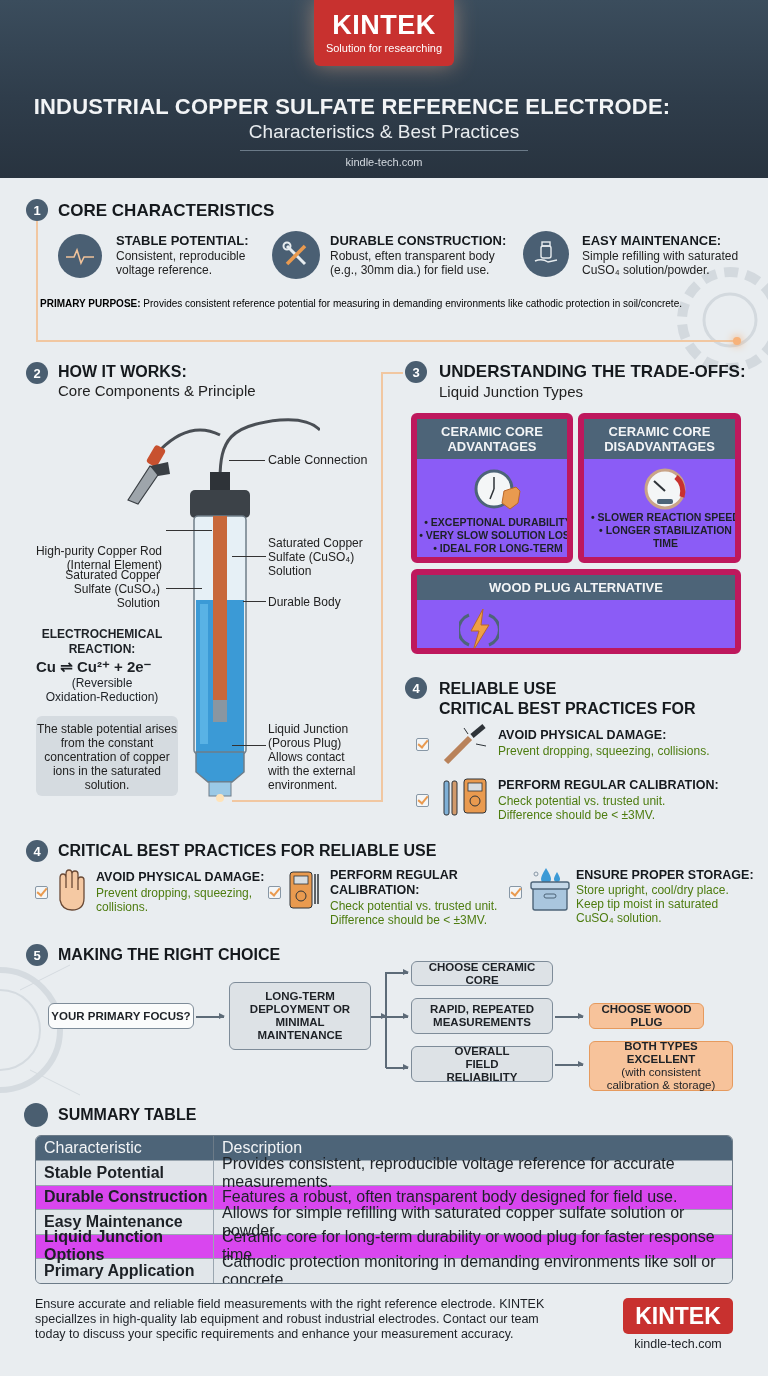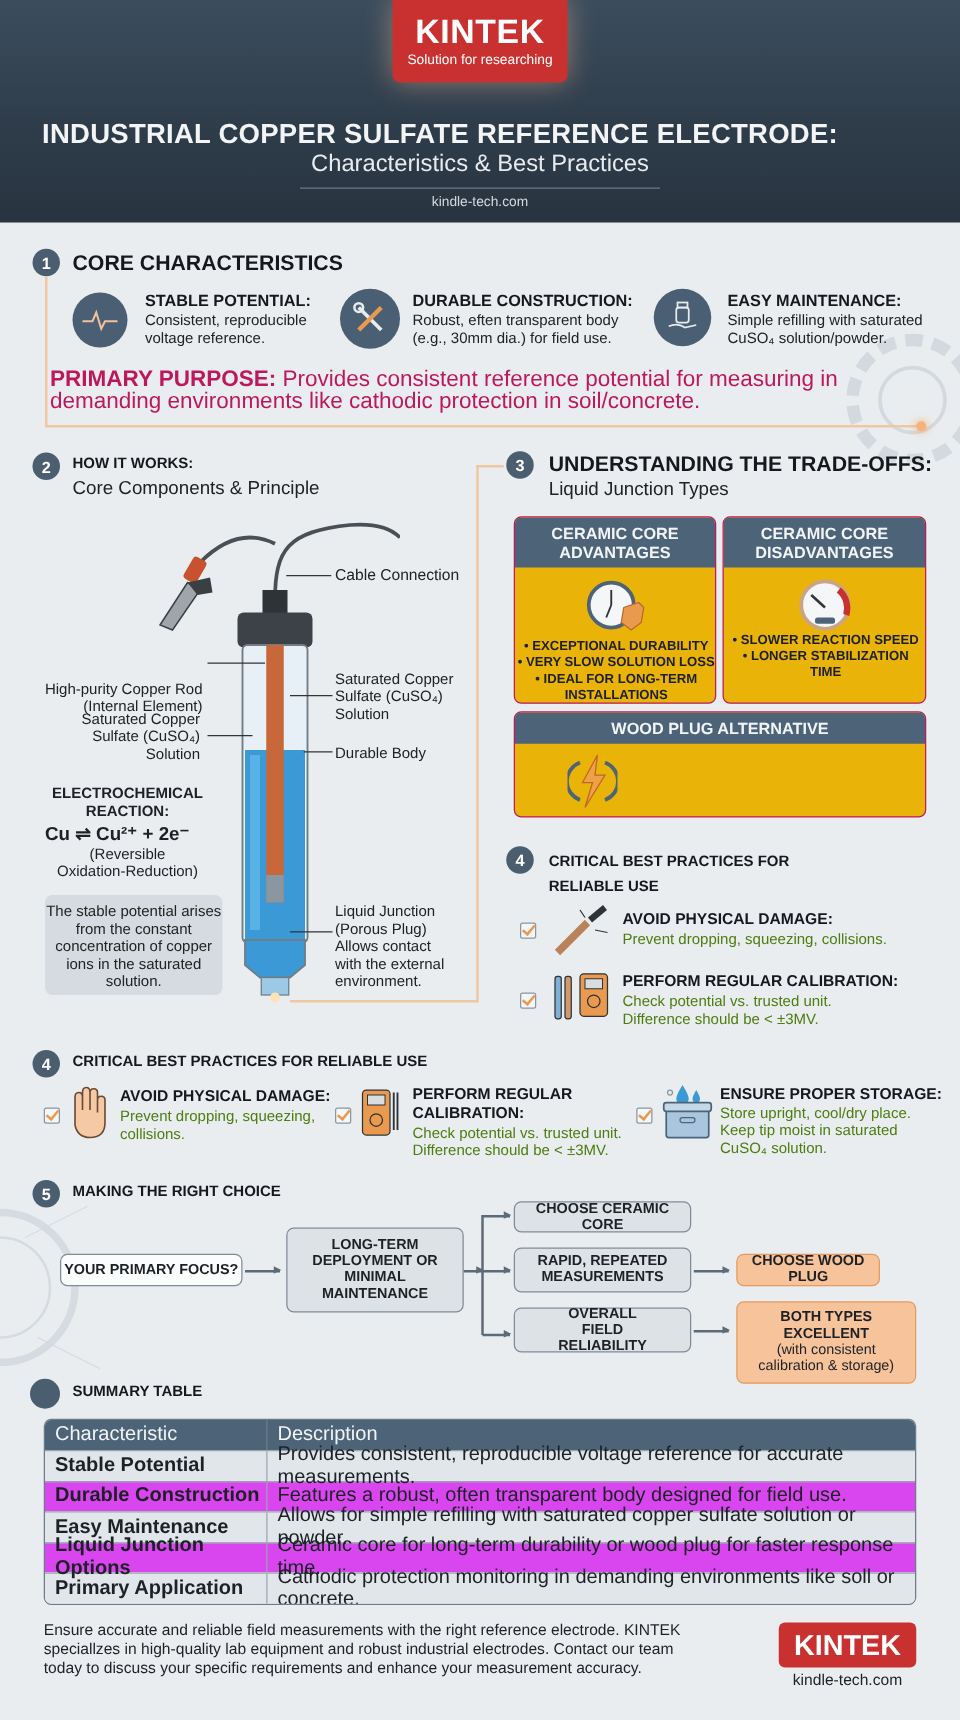--- a/index.html
+++ b/index.html
@@ -35,51 +35,51 @@
   }
   .title-rule { position: absolute; left: 240px; top: 150px; width: 288px; height: 1px; background: #6b7a88; }
   .site-url { position: absolute; left: 0; top: 156px; width: 768px; text-align: center; color: #d4dae0; font-size: 11px; }
 
   
   .badge {
     position: absolute; width: 22px; height: 22px; border-radius: 50%;
     background: #4a5e70; color: #fff; font-weight: bold; font-size: 13px;
     display: flex; align-items: center; justify-content: center;
   }
-  .sec-title { position: absolute; font-weight: bold; font-size: 12px; color: #15191d; }
+  .sec-title { position: absolute; font-weight: bold; font-size: 16px; color: #15191d; }
   .sec-sub { position: absolute; font-size: 15px; color: #222; }
 
   
   .line-orange { position: absolute; background: #f1c7a1; }
 
   
   .char-icon {
     position: absolute; width: 44px; height: 44px; border-radius: 50%;
     background: #4a5f73; display: flex; align-items: center; justify-content: center;
   }
   .char-title { position: absolute; font-weight: bold; font-size: 13px; color: #15191d; }
   .char-desc { position: absolute; font-size: 12px; line-height: 14px; color: #222; }
-  .purpose { position: absolute; left: 40px; top: 295px; width: 660px; font-size: 18px; line-height: 17px; color: #be185d; }
+  .purpose { position: absolute; left: 40px; top: 295px; width: 660px; font-size: 10px; line-height: 17px; color: #000000; }
   .purpose b { font-weight: bold; }
 
   
   .label2 { position: absolute; font-size: 12px; line-height: 14px; color: #222; }
   .leader { position: absolute; height: 1px; background: #333; }
   .reaction-title { position: absolute; left: 36px; top: 627px; width: 132px; text-align: center; font-weight: bold; font-size: 12px; line-height: 15px; }
   .reaction-eq { position: absolute; left: 36px; top: 658px; width: 132px; text-align: left; font-weight: bold; font-size: 15px; }
   .reaction-note { position: absolute; left: 36px; top: 676px; width: 132px; text-align: center; font-size: 12px; line-height: 14px; }
   .callout {
     position: absolute; left: 36px; top: 716px; width: 142px; height: 80px;
     background: #d5dbe0; border-radius: 6px; text-align: center;
     font-size: 12px; line-height: 14px; padding-top: 6px; color: #222;
   }
 
   
   .card {
-    position: absolute; background: #eab308; border: 1px solid #be185d; border-radius: 6px; overflow: hidden;
+    position: absolute; background: #8b5cf6; border: 6px solid #be185d; border-radius: 6px; overflow: hidden;
   }
   .card-head {
     background: #4d6478; color: #f2f4f6; font-weight: bold; text-align: center;
     font-size: 13px; line-height: 15px;
   }
   .card-list { position: absolute; font-weight: bold; font-size: 10.5px; line-height: 13px; color: #1d2126; }
 
   
   .check {
     position: absolute; width: 13px; height: 13px; border: 1.5px solid #8797a6; border-radius: 2px; background: #f4f6f7;
@@ -311,22 +311,22 @@
   <div class="card-head" style="height:25px;padding-top:5px">WOOD PLUG ALTERNATIVE</div>
   <svg class="abs" style="left:42px;top:30px" width="40" height="48">
     <path d="M10 10 A16 16 0 0 0 10 40" fill="none" stroke="#4d6478" stroke-width="3"></path>
     <path d="M30 10 A16 16 0 0 1 30 40" fill="none" stroke="#4d6478" stroke-width="3"></path>
     <path d="M24 4 L12 26 L20 26 L14 46 L30 20 L22 20 Z" fill="#f0a045" stroke="#b9672a"></path>
   </svg>
 </div>
 
 <div class="badge" style="left:405px;top:677px">4</div>
 <div class="sec-title" style="left:439px;top:679px;line-height:20px">
+    <div>RELIABLE USE</div>
     <div>CRITICAL BEST PRACTICES FOR</div>
-    <div>RELIABLE USE</div>
   </div>
 
 <div class="check" style="left:416px;top:738px"></div>
 <svg class="abs" style="left:440px;top:724px" width="50" height="42">
   <line x1="6" y1="38" x2="30" y2="14" stroke="#b9825a" stroke-width="6"></line>
   <line x1="32" y1="12" x2="44" y2="2" stroke="#2e3338" stroke-width="5"></line>
   <line x1="36" y1="20" x2="46" y2="22" stroke="#2e3338" stroke-width="1"></line>
   <line x1="24" y1="4" x2="28" y2="10" stroke="#2e3338" stroke-width="1"></line>
 </svg>
 <div class="bp-title" style="left:498px;top:728px">AVOID PHYSICAL DAMAGE:</div>
@@ -398,21 +398,21 @@
 <div class="arrow" style="left:386px;top:1067px;width:22px"></div>
 
 <div class="node" style="left:411px;top:961px;width:142px;height:25px">CHOOSE CERAMIC CORE</div>
 <div class="node" style="left:411px;top:998px;width:142px;height:36px;padding:0 18px">RAPID, REPEATED MEASUREMENTS</div>
 <div class="node" style="left:411px;top:1046px;width:142px;height:36px;padding:0 26px">OVERALL FIELD RELIABILITY</div>
 
 <div class="arrow" style="left:555px;top:1016px;width:28px"></div>
 <div class="arrow" style="left:555px;top:1064px;width:28px"></div>
 
 <div class="node orange" style="left:589px;top:1003px;width:115px;height:26px">CHOOSE WOOD PLUG</div>
-<div class="node orange" style="left:589px;top:1041px;width:144px;height:66px;flex-direction:column">
+<div class="node orange" style="left:589px;top:1041px;width:144px;height:50px;flex-direction:column">
   <div>BOTH TYPES EXCELLENT</div>
   <div class="light" style="padding:0 6px">(with consistent calibration &amp; storage)</div>
 </div>
 
 <div class="badge" style="left:24px;top:1103px;width:24px;height:24px"></div>
 <div class="sec-title" style="left:58px;top:1106px">SUMMARY TABLE</div>
 
 <div class="sum-wrap">
   <div class="sum-row head">
     <div class="sum-c1">Characteristic</div>

